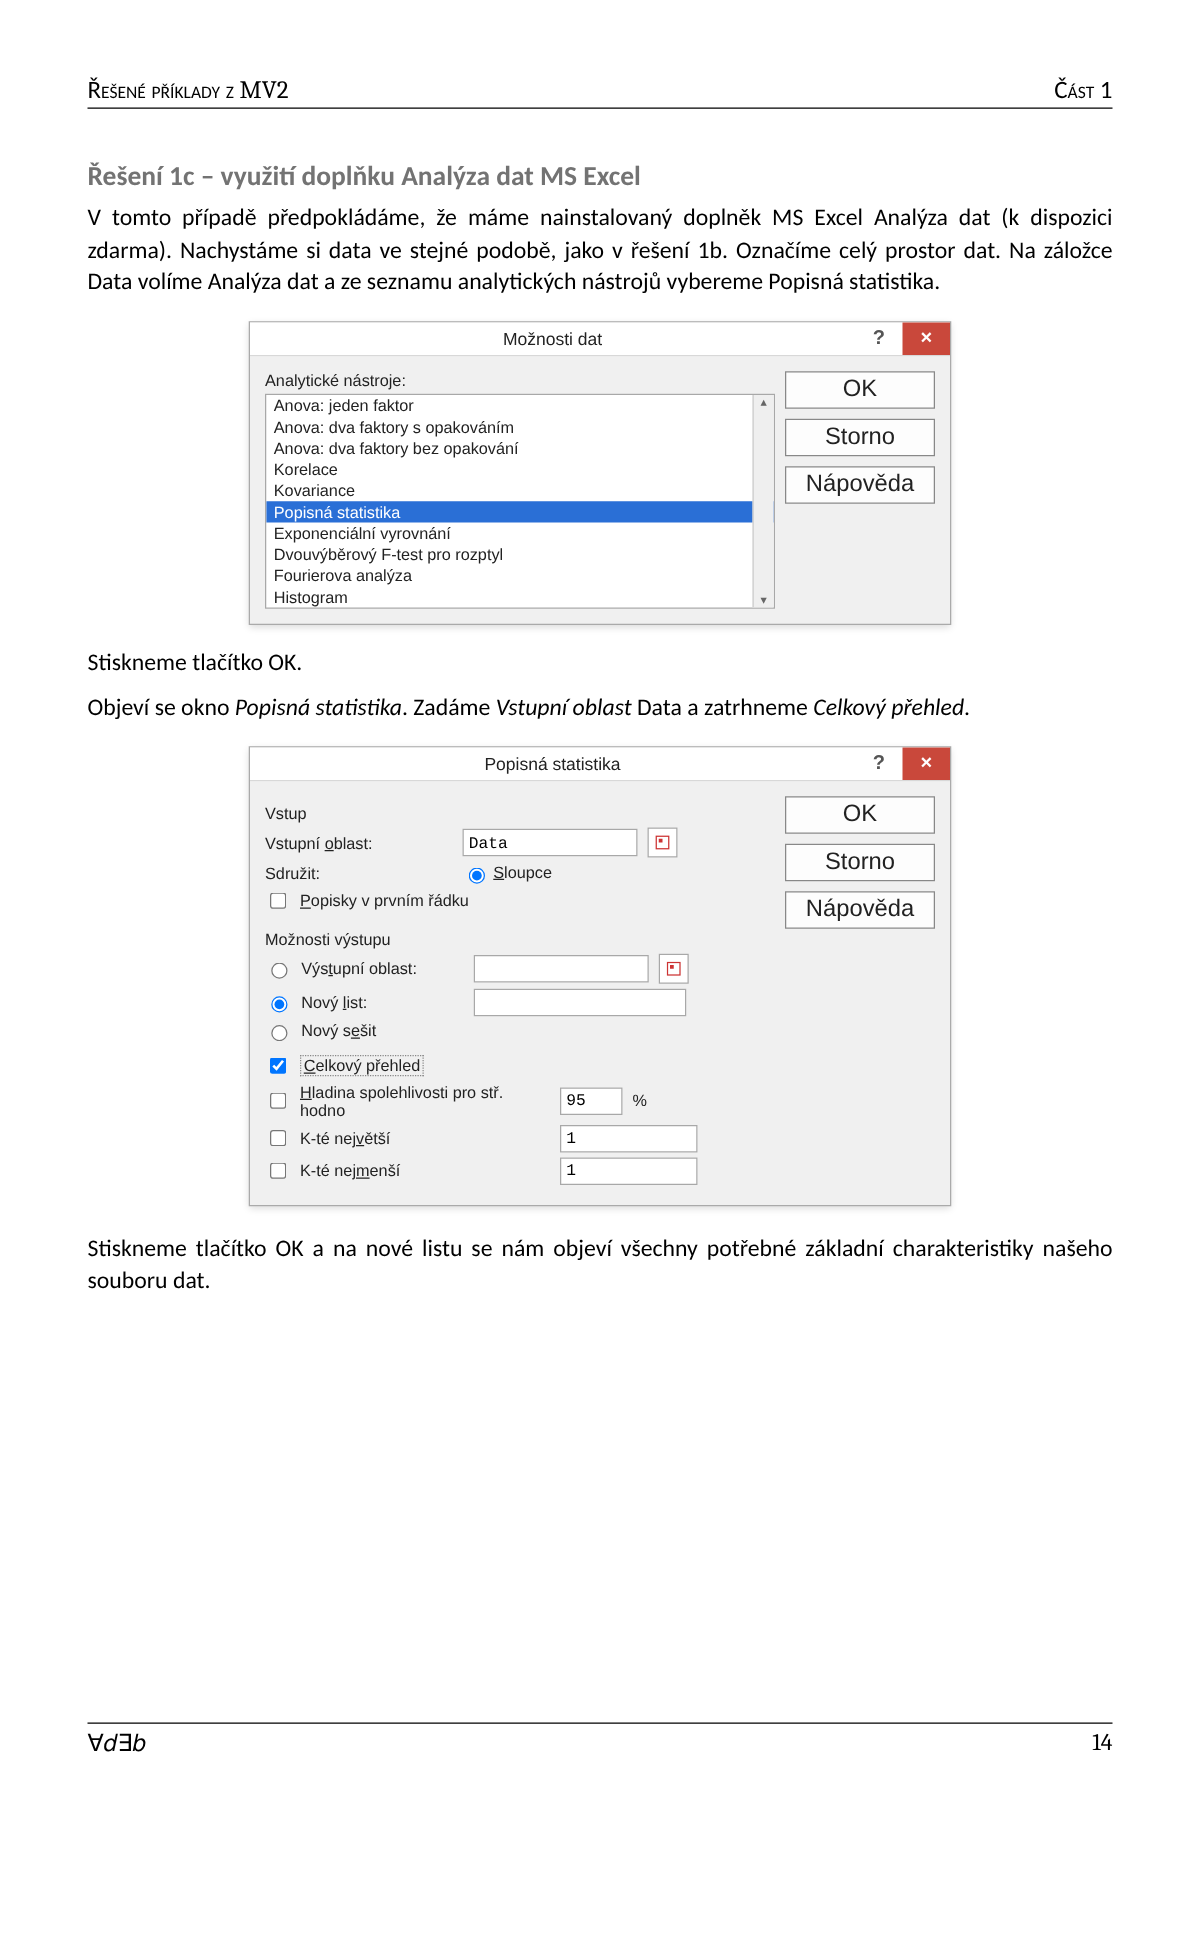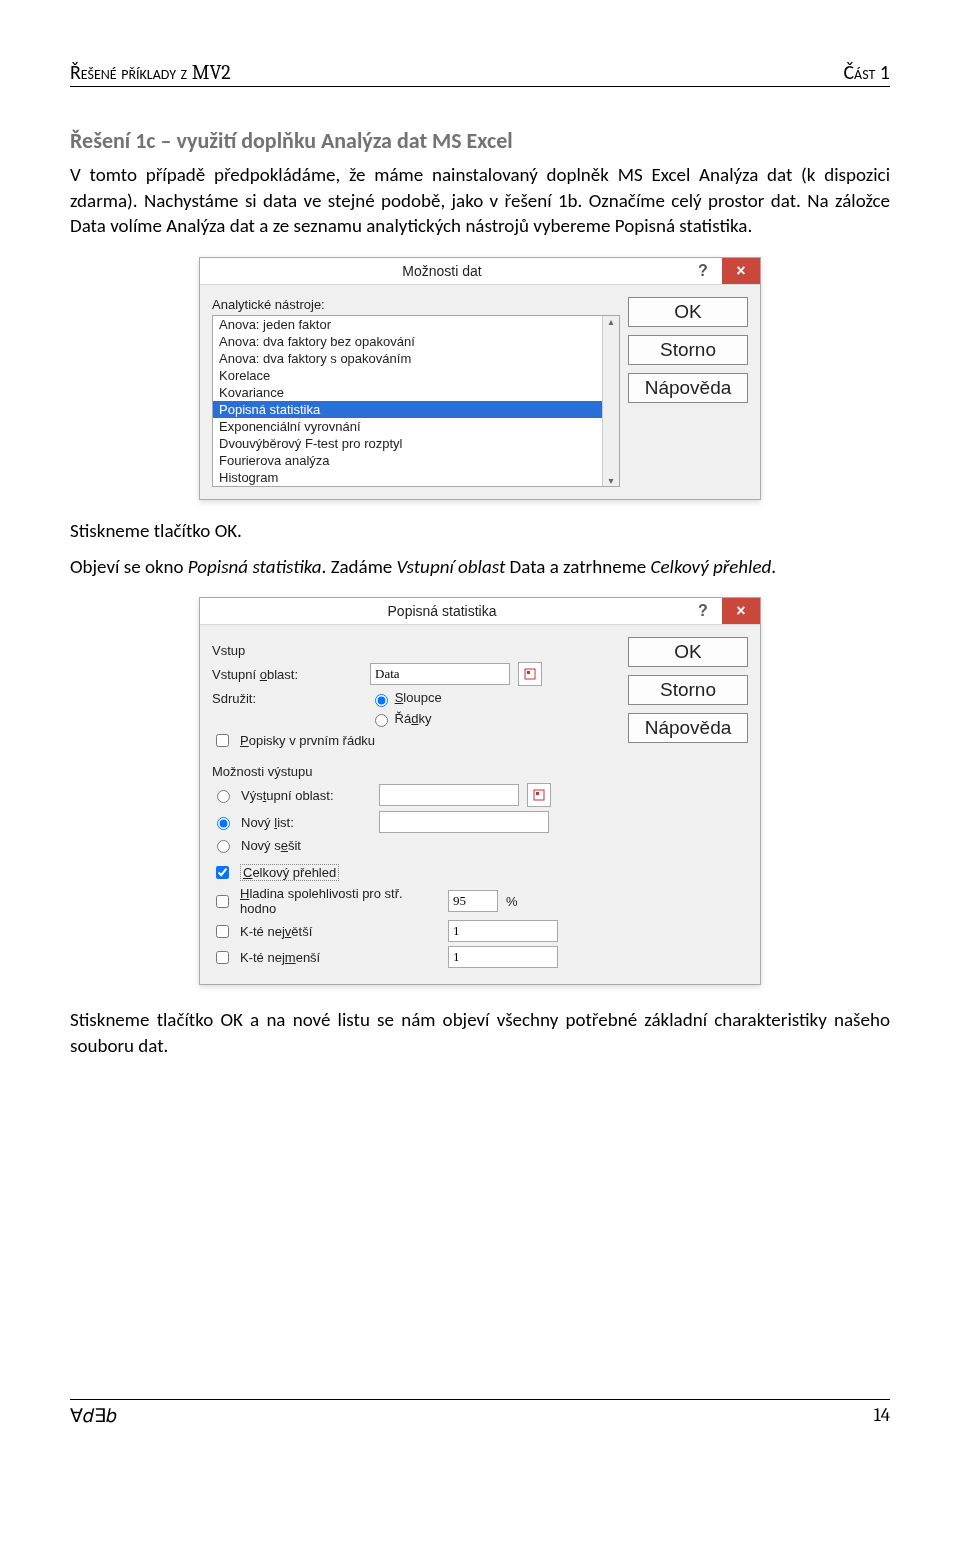--- a/index.html
+++ b/index.html
@@ -129,21 +129,21 @@
     gap: 8px;
   }
   .form-row .flabel { width: 150px; }
   .form-row .flabel2 { width: 200px; }
   input.tb {
     background: #fff;
     border: 1px solid #a8a8a8;
     height: 20px;
     padding: 0 4px;
     font-size: 13px;
-    font-family: Liberation Serif, serif;
+    font-family: Liberation Mono, monospace;
   }
   .range-btn {
     width: 22px; height: 22px;
     border: 1px solid #a8a8a8;
     background: #fff;
     display: inline-flex;
     align-items: center;
     justify-content: center;
   }
   .range-btn svg { width: 12px; height: 12px; }
@@ -191,22 +191,22 @@
       <div class="titlebtns">
         <div class="titlebtn help">?</div>
         <div class="titlebtn close">×</div>
       </div>
     </div>
     <div class="dlg-body">
       <div class="dlg-left">
         <div class="lbl"><span>Analytické nástroje:</span></div>
         <div class="listbox">
           <div class="item">Anova: jeden faktor</div>
+          <div class="item">Anova: dva faktory s opakováním</div>
           <div class="item">Anova: dva faktory bez opakování</div>
-          <div class="item">Anova: dva faktory s opakováním</div>
           <div class="item">Korelace</div>
           <div class="item">Kovariance</div>
           <div class="item selected">Popisná statistika</div>
           <div class="item">Exponenciální vyrovnání</div>
           <div class="item">Dvouvýběrový F-test pro rozptyl</div>
           <div class="item">Fourierova analýza</div>
           <div class="item">Histogram</div>
           <div class="scroll">
             <span>▴</span>
             <span>▾</span>
@@ -248,26 +248,20 @@
               </svg>
           </span>
         </div>
 
         <div class="form-row">
           <span class="flabel">Sdružit:</span>
           <span>
             <input type="radio" checked="" class="radio" style=""> <span class="underline-letter">S</span>loupce
           </span>
         </div>
-        <div class="form-row">
-          <span class="flabel"></span>
-          <span>
-            <input type="radio" class="radio" style=""> Řá<span class="underline-letter">d</span>ky
-          </span>
-        </div>
 
         <div class="form-row">
           <input type="checkbox" class="check" style="">
           <span><span class="underline-letter">P</span>opisky v prvním řádku</span>
         </div>
 
         <div class="section-label" style="margin-top:14px">Možnosti výstupu</div>
 
         <div class="form-row">
           <input type="radio" class="radio" style="">

